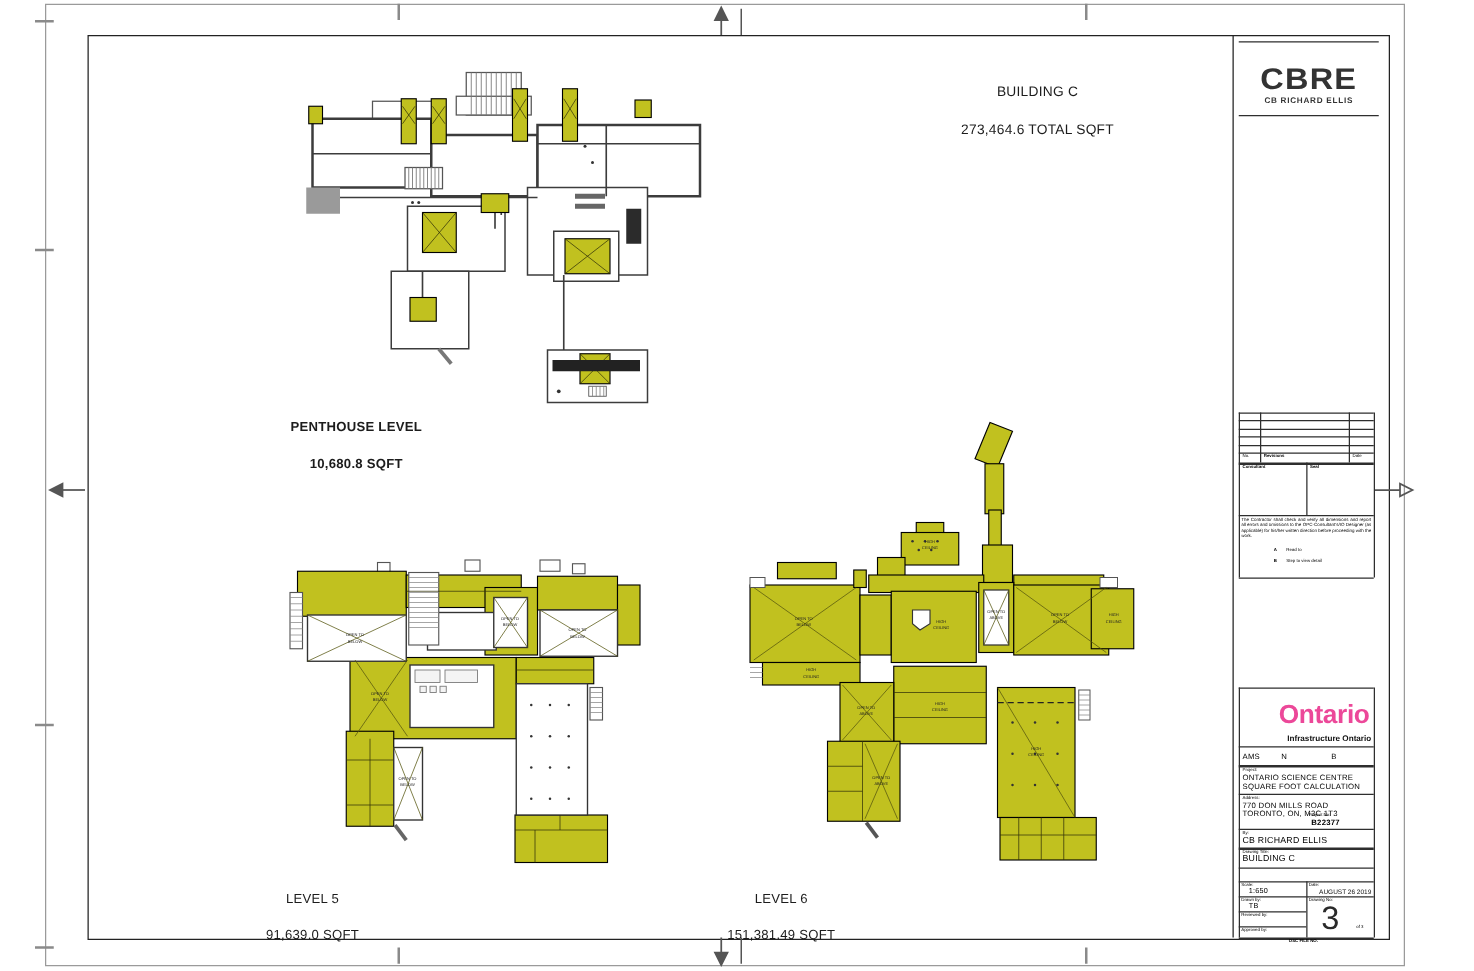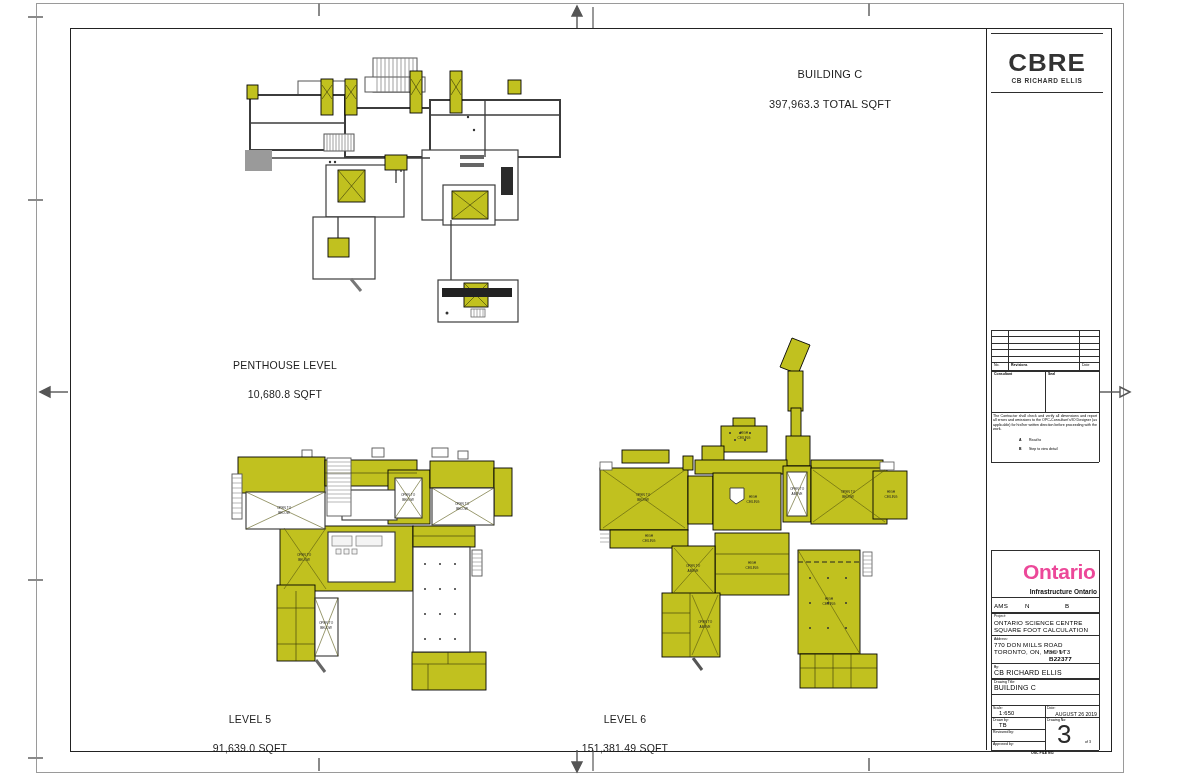--- a/index.html
+++ b/index.html
@@ -53,23 +53,23 @@
   </svg>
   <svg style="left:1098px;top:380px;" width="38" height="24" viewBox="0 0 38 24">
     <g stroke="#555" stroke-width="1.4" fill="none">
       <line x1="2" y1="12" x2="22" y2="12"></line>
         <polygon points="32,12 22,7 22,17"></polygon>
     </g>
   </svg>
 
   <div class="lbl" style="left:730px;top:52px;width:200px;font-size:11px;">
     <div>BUILDING C</div>
-    <div>397,963.3 TOTAL SQFT</div>
-  </div>
-  <div class="lbl" style="left:205px;top:344px;width:160px;">
+    <div>273,464.6 TOTAL SQFT</div>
+  </div>
+  <div class="lbl" style="left:205px;top:321px;width:160px;font-weight:bold;">
     <div>PENTHOUSE LEVEL</div>
     <div>10,680.8 SQFT</div>
   </div>
   <div class="lbl" style="left:170px;top:698px;width:160px;">
     <div>LEVEL 5</div>
     <div>91,639.0 SQFT</div>
   </div>
   <div class="lbl" style="left:545px;top:698px;width:160px;">
     <div>LEVEL 6</div>
     <div>151,381.49 SQFT</div>

